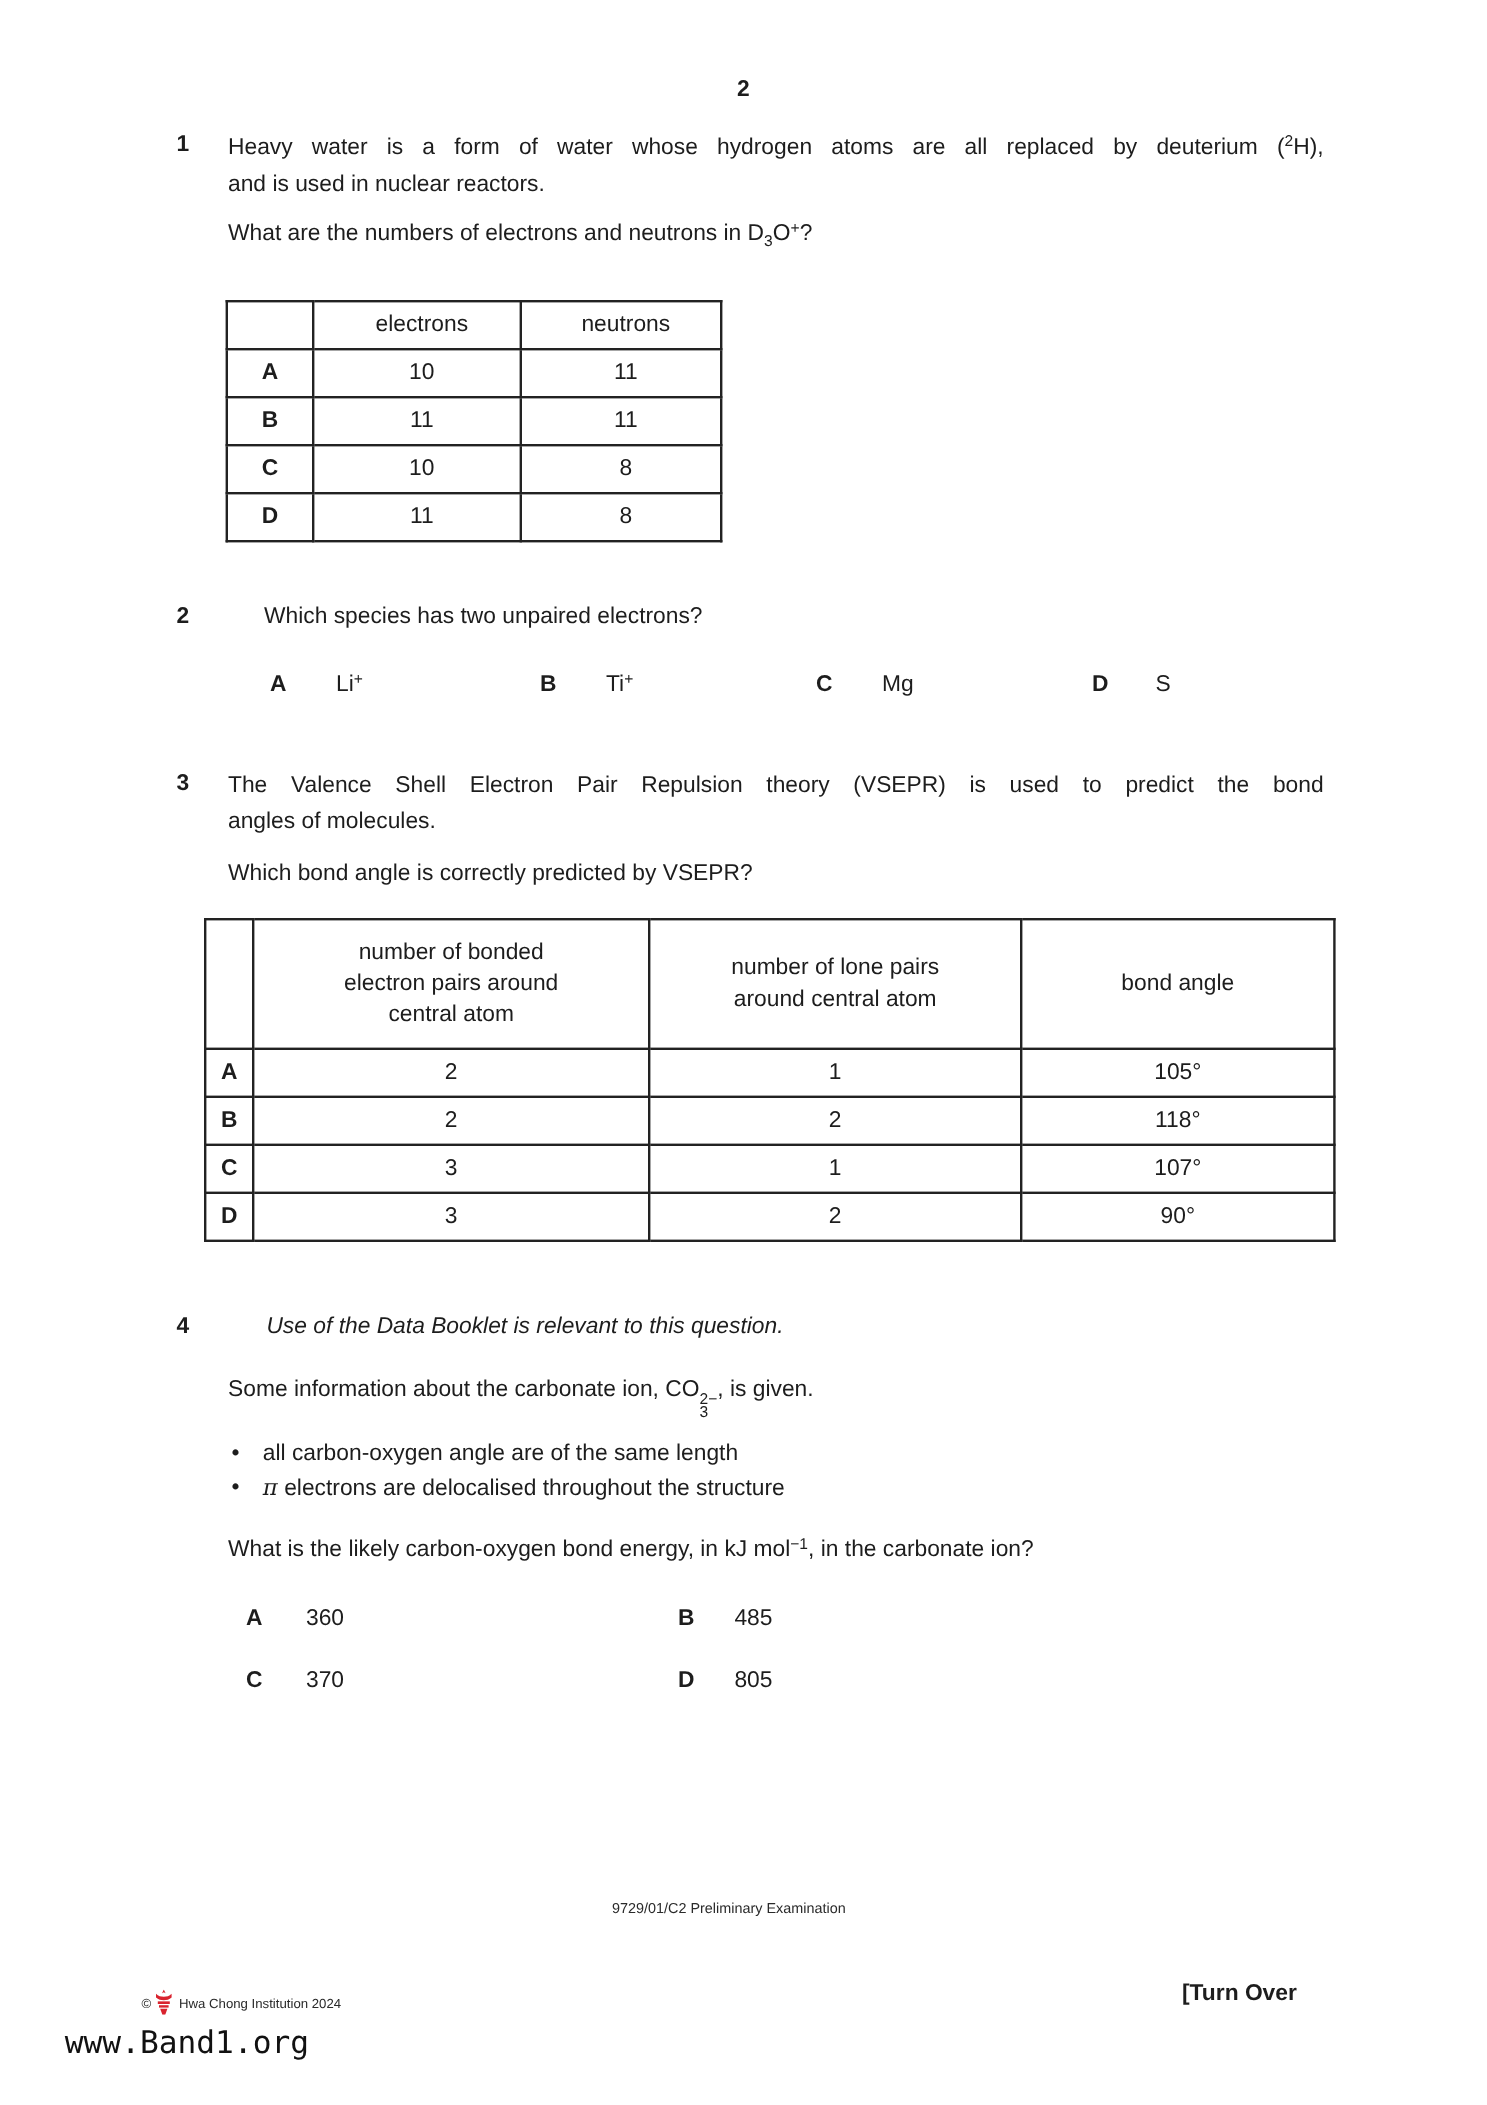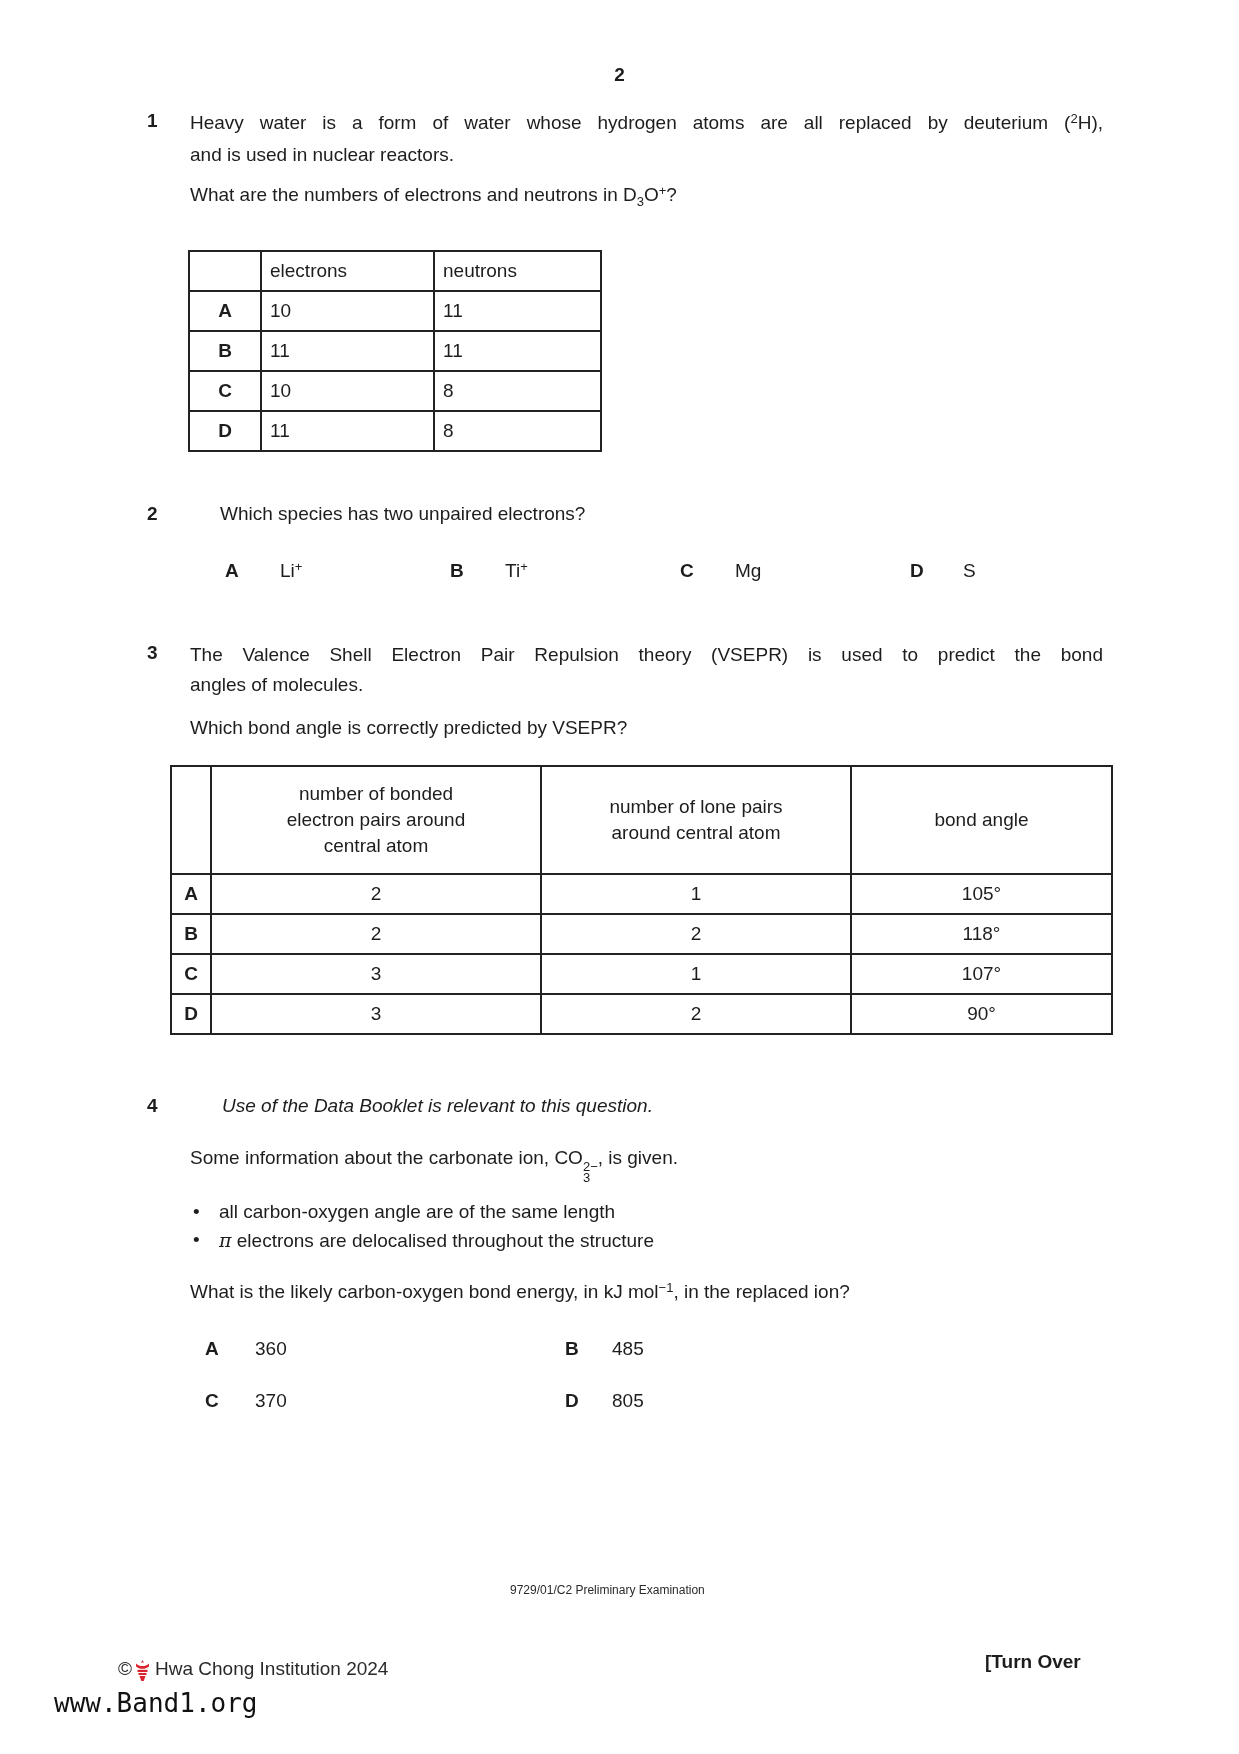--- a/index.html
+++ b/index.html
@@ -17,23 +17,23 @@
   .pi{font-family:"DejaVu Serif",serif;font-style:italic;}
   table{border-collapse:collapse;table-layout:fixed;position:absolute;}
   td{border:2px solid #222;vertical-align:middle;font-size:19px;color:#1d1d1d;
      padding:0;overflow:hidden;}
   .t1{left:188px;top:250px;width:412px;}
   .t1 td{height:38px;}
   .t3{left:170px;top:765px;width:941px;border-radius:30px;}
   .t3 td{height:38px;text-align:center;}
   .t3 td.hd{height:106px;line-height:26px;}
   .ctr{text-align:center;}
-  .pl{padding-left:8px;text-align:left;}
+  .pl{padding-left:8px;text-align:center;}
   .hline{display:block;}
-  .footer-left{left:118px;top:1658px;font-size:19px;color:#2a2a2a;white-space:nowrap;}
+  .footer-left{left:118px;top:1658px;font-size:11px;color:#2a2a2a;white-space:nowrap;}
   .footer-center{left:510px;top:1583px;font-size:12px;color:#2a2a2a;white-space:nowrap;}
   .footer-right{left:985px;top:1651px;font-size:19px;font-weight:bold;white-space:nowrap;}
   .watermark{left:54px;top:1688px;font-family:"DejaVu Sans Mono",monospace;
              font-size:26px;color:#111;}
   .crest{display:inline-block;vertical-align:-6px;margin:0 5px 0 3px;}
 </style>
 </head>
 <body>
 
 <div class="page">
@@ -159,21 +159,21 @@
         <span>2−</span>
         <span>3</span>
       </span><span>, is given.</span></div>
 
   <div class="abs" style="left:193px;top:1201px;">•</div>
   <div class="abs" style="left:219px;top:1201px;">all carbon-oxygen angle are of the same length</div>
 
   <div class="abs" style="left:193px;top:1229px;">•</div>
   <div class="abs" style="left:219px;top:1229px;"><span class="pi">π</span><span> electrons are delocalised throughout the structure</span></div>
 
-  <div class="abs" style="left:190px;top:1281px;"><span>What is the likely carbon-oxygen bond energy, in kJ mol</span><span class="sup">−1</span><span>, in the replaced ion?</span></div>
+  <div class="abs" style="left:190px;top:1281px;"><span>What is the likely carbon-oxygen bond energy, in kJ mol</span><span class="sup">−1</span><span>, in the carbonate ion?</span></div>
 
   <div class="abs b" style="left:205px;top:1338px;">A</div>
   <div class="abs" style="left:255px;top:1338px;">360</div>
   <div class="abs b" style="left:565px;top:1338px;">B</div>
   <div class="abs" style="left:612px;top:1338px;">485</div>
   <div class="abs b" style="left:205px;top:1390px;">C</div>
   <div class="abs" style="left:255px;top:1390px;">370</div>
   <div class="abs b" style="left:565px;top:1390px;">D</div>
   <div class="abs" style="left:612px;top:1390px;">805</div>
 

